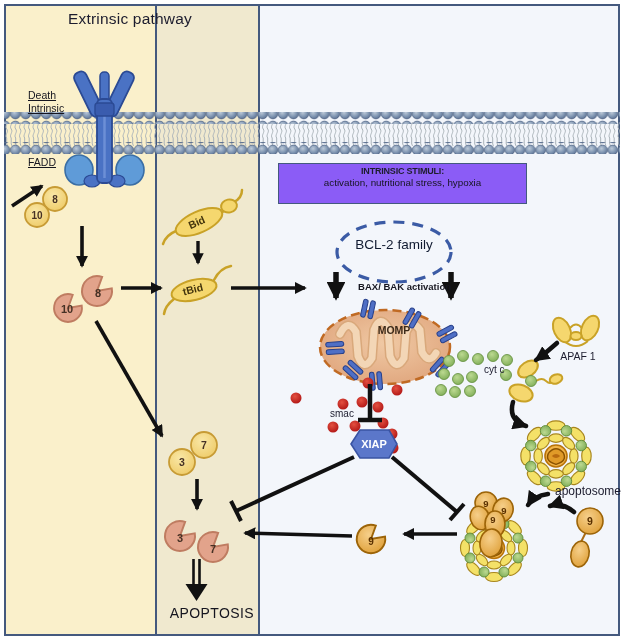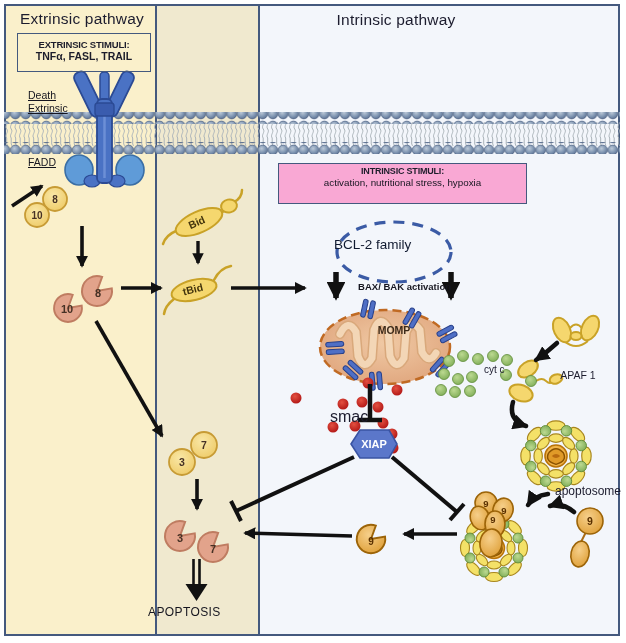--- a/index.html
+++ b/index.html
@@ -5,29 +5,29 @@
   html,body{margin:0;padding:0;background:#fff;font-family:"Liberation Sans",sans-serif;}
   #stage{position:relative;width:626px;height:643px;background:#ffffff;overflow:hidden;}
   #frame{position:absolute;left:4px;top:4px;width:616px;height:632px;border:2px solid #44597e;box-sizing:border-box;display:flex;}
   .panel{height:100%;}
   .p-ext{width:149px;background:#faf0cb;}
   .p-div{width:2px;background:#44597e;}
   .p-mid{width:101px;background:#f0e9cf;}
   .p-int{flex:1;background:#f3f6fb;}
   svg#art{position:absolute;left:0;top:0;z-index:3;}
   .lbl{position:absolute;z-index:4;color:#1c1c2e;}
-  .title{font-size:15.5px;text-align:center;letter-spacing:.2px;}
+  .title{font-size:15.5px;text-align:center;letter-spacing:.2px;margin-left:48px;}
   .stimbox{position:absolute;z-index:4;border:1.5px solid #44597e;text-align:center;box-sizing:border-box;}
   .stim-h{font-weight:bold;font-size:9.5px;letter-spacing:-.2px;color:#1d1d2b;}
   .stim-t{font-weight:bold;font-size:10.5px;color:#1d1d2b;}
   .stim-r{font-size:9.8px;color:#15151f;line-height:13px;}
   .small{font-size:10.5px;color:#15151f;text-decoration:underline;}
-  .bcl2{font-size:13.5px;color:#101a30;text-align:left;line-height:17px;}
+  .bcl2{font-size:13.5px;color:#101a30;text-align:center;line-height:17px;}
   .baxbak{font-size:9.5px;font-weight:bold;color:#15151f;text-align:right;}
-  .apoptosis{font-size:12px;letter-spacing:.4px;color:#15151f;text-align:left;}
+  .apoptosis{font-size:14px;letter-spacing:.4px;color:#15151f;text-align:right;}
   
   .arrow{stroke:#111;fill:none;}
   .petal{fill:#f4e168;stroke:#a8861e;stroke-width:1.1;}
   .gdot{fill:url(#greenG);stroke:#5f8c3a;stroke-width:.8;}
   .rdot{fill:url(#redG);}
   .pacS{fill:#e2a38b;stroke:#bf7c61;stroke-width:2;}
   .pacO{fill:url(#orgG);stroke:#9c6408;stroke-width:2;}
   .proC{fill:url(#yelG);stroke:#c79b35;stroke-width:1.8;}
   .o9{fill:url(#orgG);stroke:#9c6408;stroke-width:1.6;}
   .bidF{fill:#f5d76e;stroke:#c9a227;stroke-width:2;}
@@ -316,43 +316,38 @@
     <text class="numT num9" x="486" y="507" font-size="9.5">9</text>
     <text class="numT num9" x="504" y="514" font-size="9.5">9</text>
     <text class="numT num9" x="493" y="523" font-size="9.5">9</text>
     <text x="197" y="226" font-size="10.5" font-weight="bold" fill="#44350d" text-anchor="middle" transform="rotate(-24 197 223)">Bid</text>
     <text x="193" y="293" font-size="10.5" font-weight="bold" fill="#44350d" text-anchor="middle" transform="rotate(-14 193 290)">tBid</text>
     <text x="374" y="448" font-size="11" font-weight="bold" fill="#ffffff" text-anchor="middle">XIAP</text>
     <text x="394" y="334" font-size="10.5" font-weight="bold" fill="#3d2b1a" text-anchor="middle">MOMP</text>
   </svg>
 
   <div class="lbl title" style="left:12px;top:10px;width:140px;">Extrinsic pathway</div>
-  <div class="lbl title" style="left:276px;top:11px;width:240px;">Intrinsic pathway</div>
-
-  <div class="stimbox" style="left:17px;top:33px;width:134px;height:39px;padding-top:5px;">
-    <div class="stim-h">EXTRINSIC STIMULI:</div>
-    <div class="stim-t">TNFα, FASL, TRAIL</div>
-  </div>
-
-  <div class="stimbox" style="left:278px;top:163px;width:249px;height:41px;padding-top:2px;background:#f9a8d4;">
+
+
+  <div class="stimbox" style="left:278px;top:163px;width:249px;height:41px;padding-top:2px;background:#8b5cf6;">
     <div class="stim-h" style="font-size:9px;">INTRINSIC STIMULI:</div>
     <div class="stim-r">activation, nutritional stress, hypoxia</div>
   </div>
 
   <div class="lbl small" style="left:28px;top:89px;line-height:13px;">
     <div>Death</div>
-    <div>Extrinsic</div>
+    <div>Intrinsic</div>
   </div>
   <div class="lbl small" style="left:28px;top:156px;">FADD</div>
 
   <div class="lbl bcl2" style="left:334px;top:236px;width:120px;">
     <div>BCL-2 family</div>
   </div>
 
   <div class="lbl baxbak" style="left:349px;top:281px;width:102px;">BAX/ BAK activation</div>
 
   <div class="lbl" style="left:484px;top:364px;font-size:10px;">cyt c</div>
-  <div class="lbl" style="left:553px;top:350px;width:50px;font-size:10.5px;text-align:center;margin-top:19px;">APAF 1</div>
-  <div class="lbl" style="left:330px;top:408px;font-size:16px;">smac</div>
+  <div class="lbl" style="left:553px;top:350px;width:50px;font-size:10.5px;text-align:center;">APAF 1</div>
+  <div class="lbl" style="left:330px;top:408px;font-size:10px;">smac</div>
   <div class="lbl" style="left:553px;top:484px;width:70px;font-size:12px;text-align:center;">apoptosome</div>
 
   <div class="lbl apoptosis" style="left:148px;top:605px;width:106px;">APOPTOSIS</div>
 </div>
 
 </body></html>

